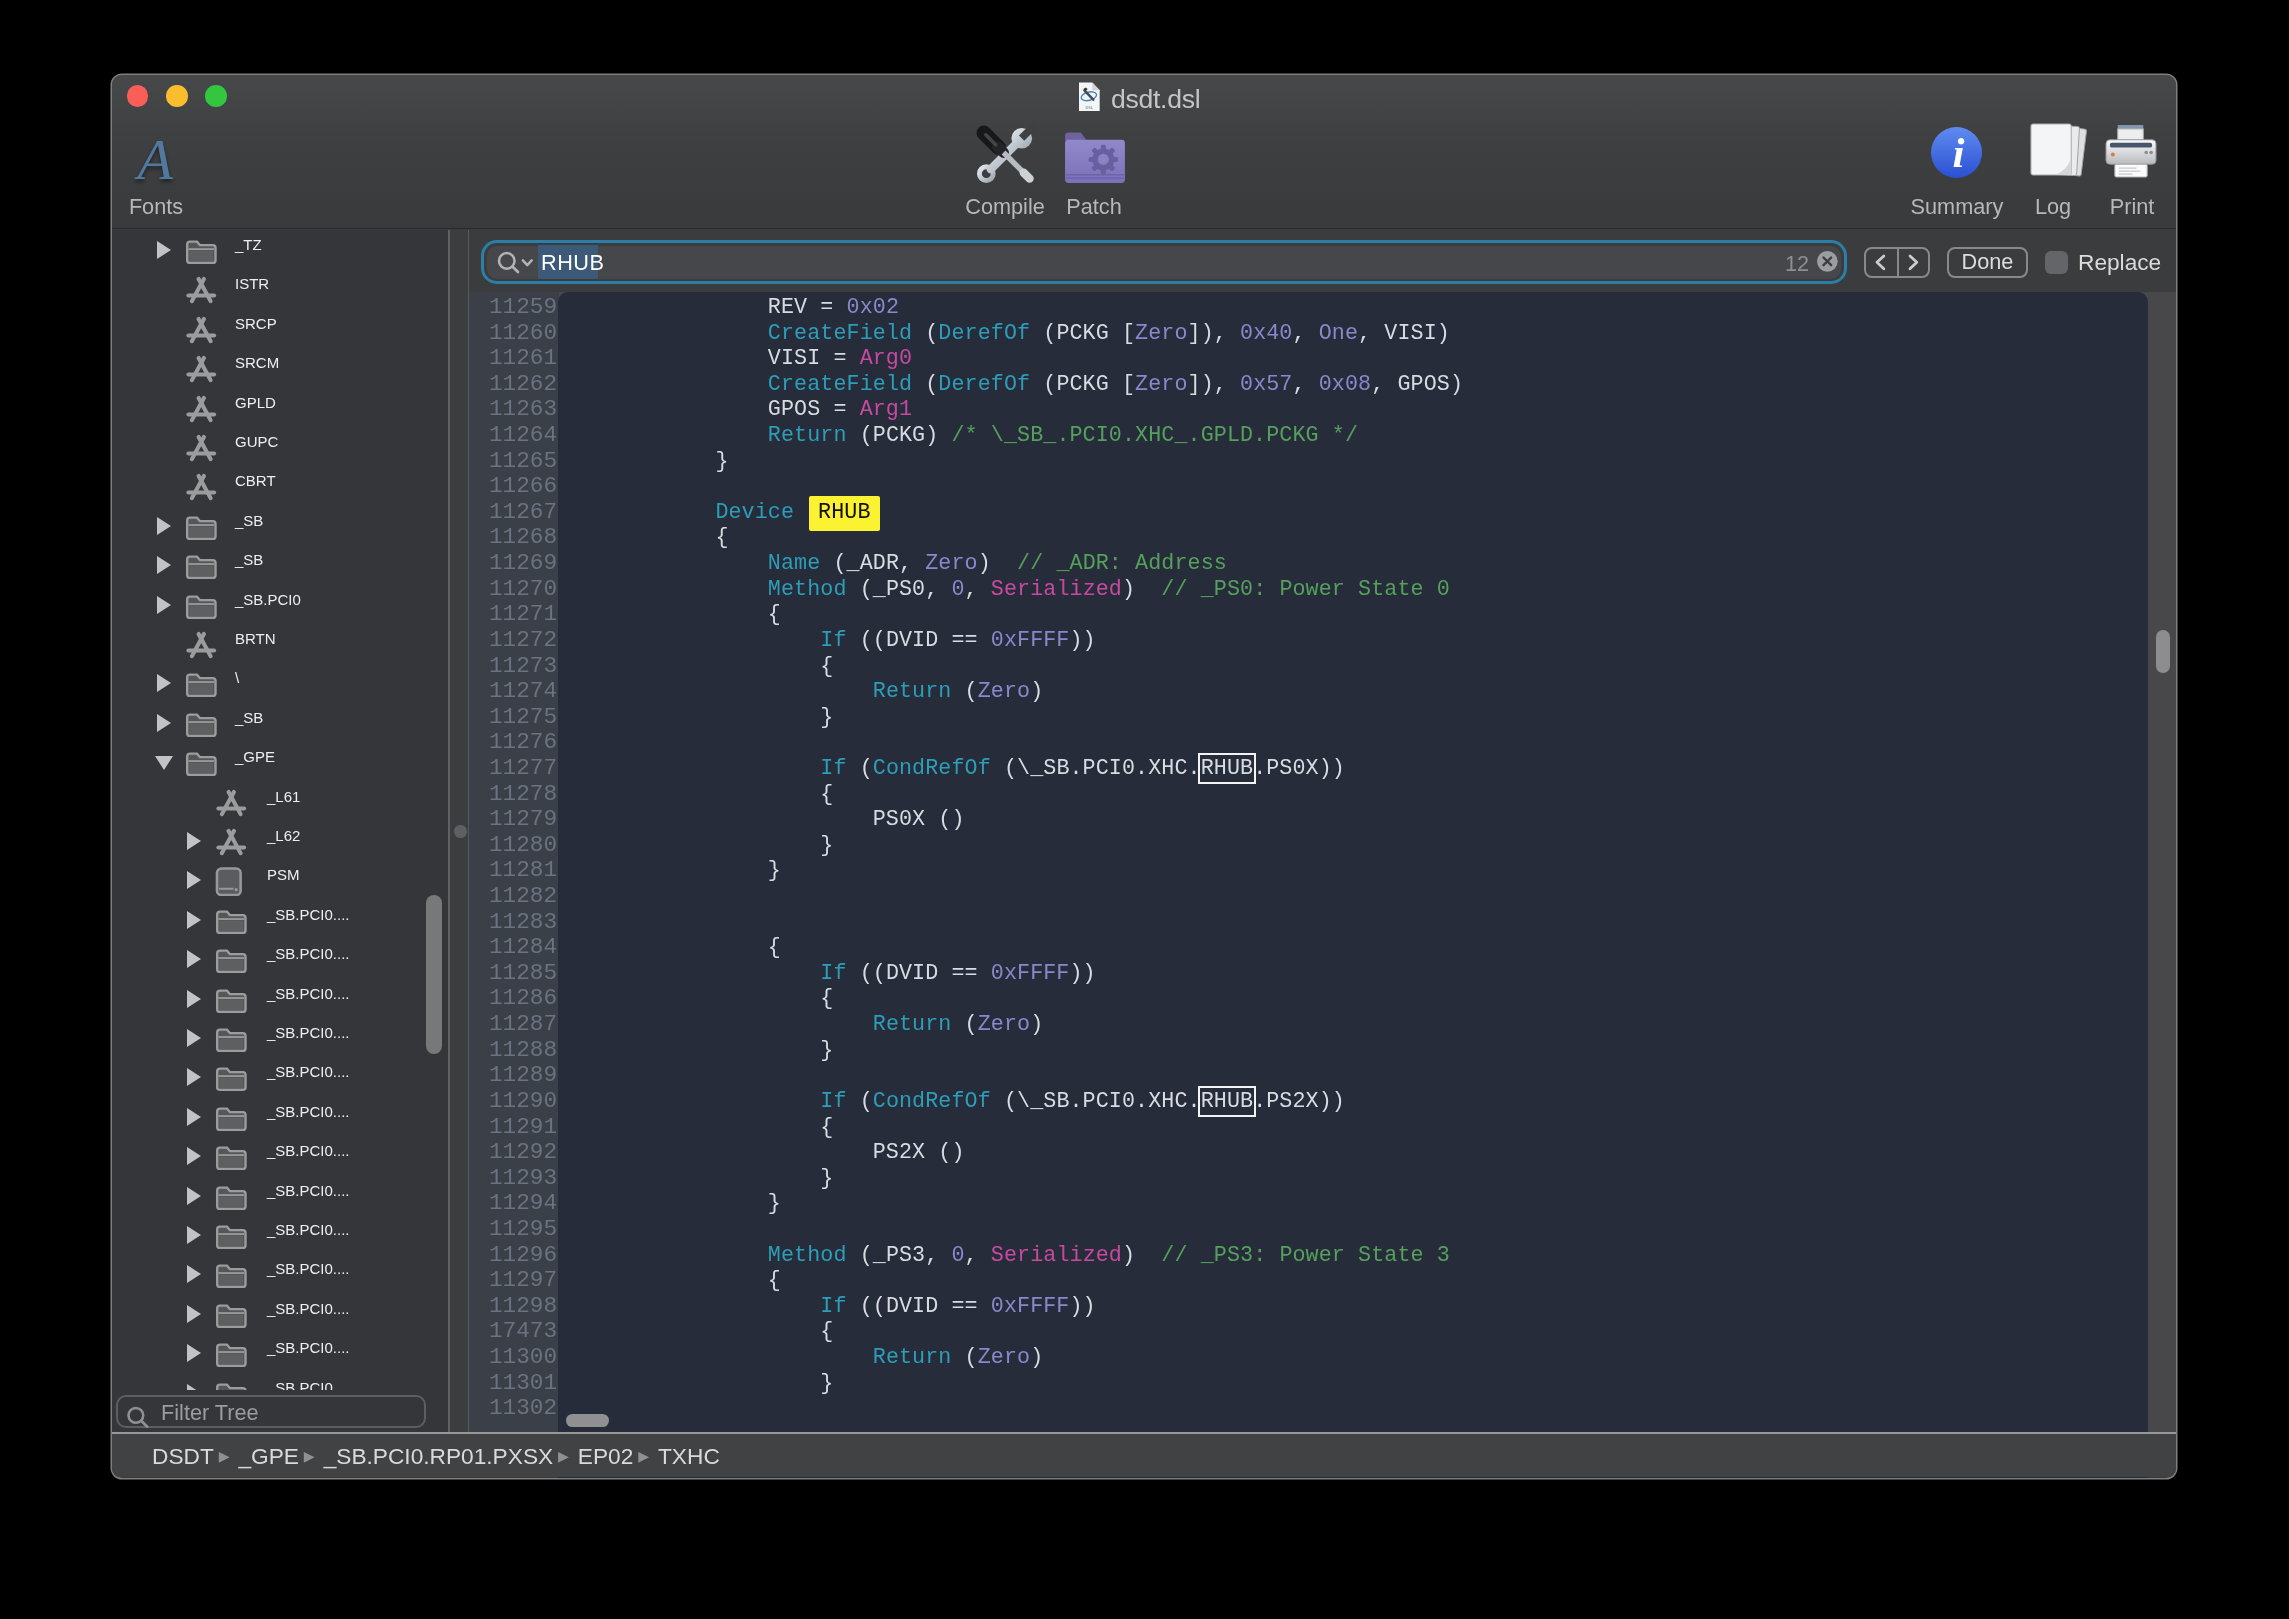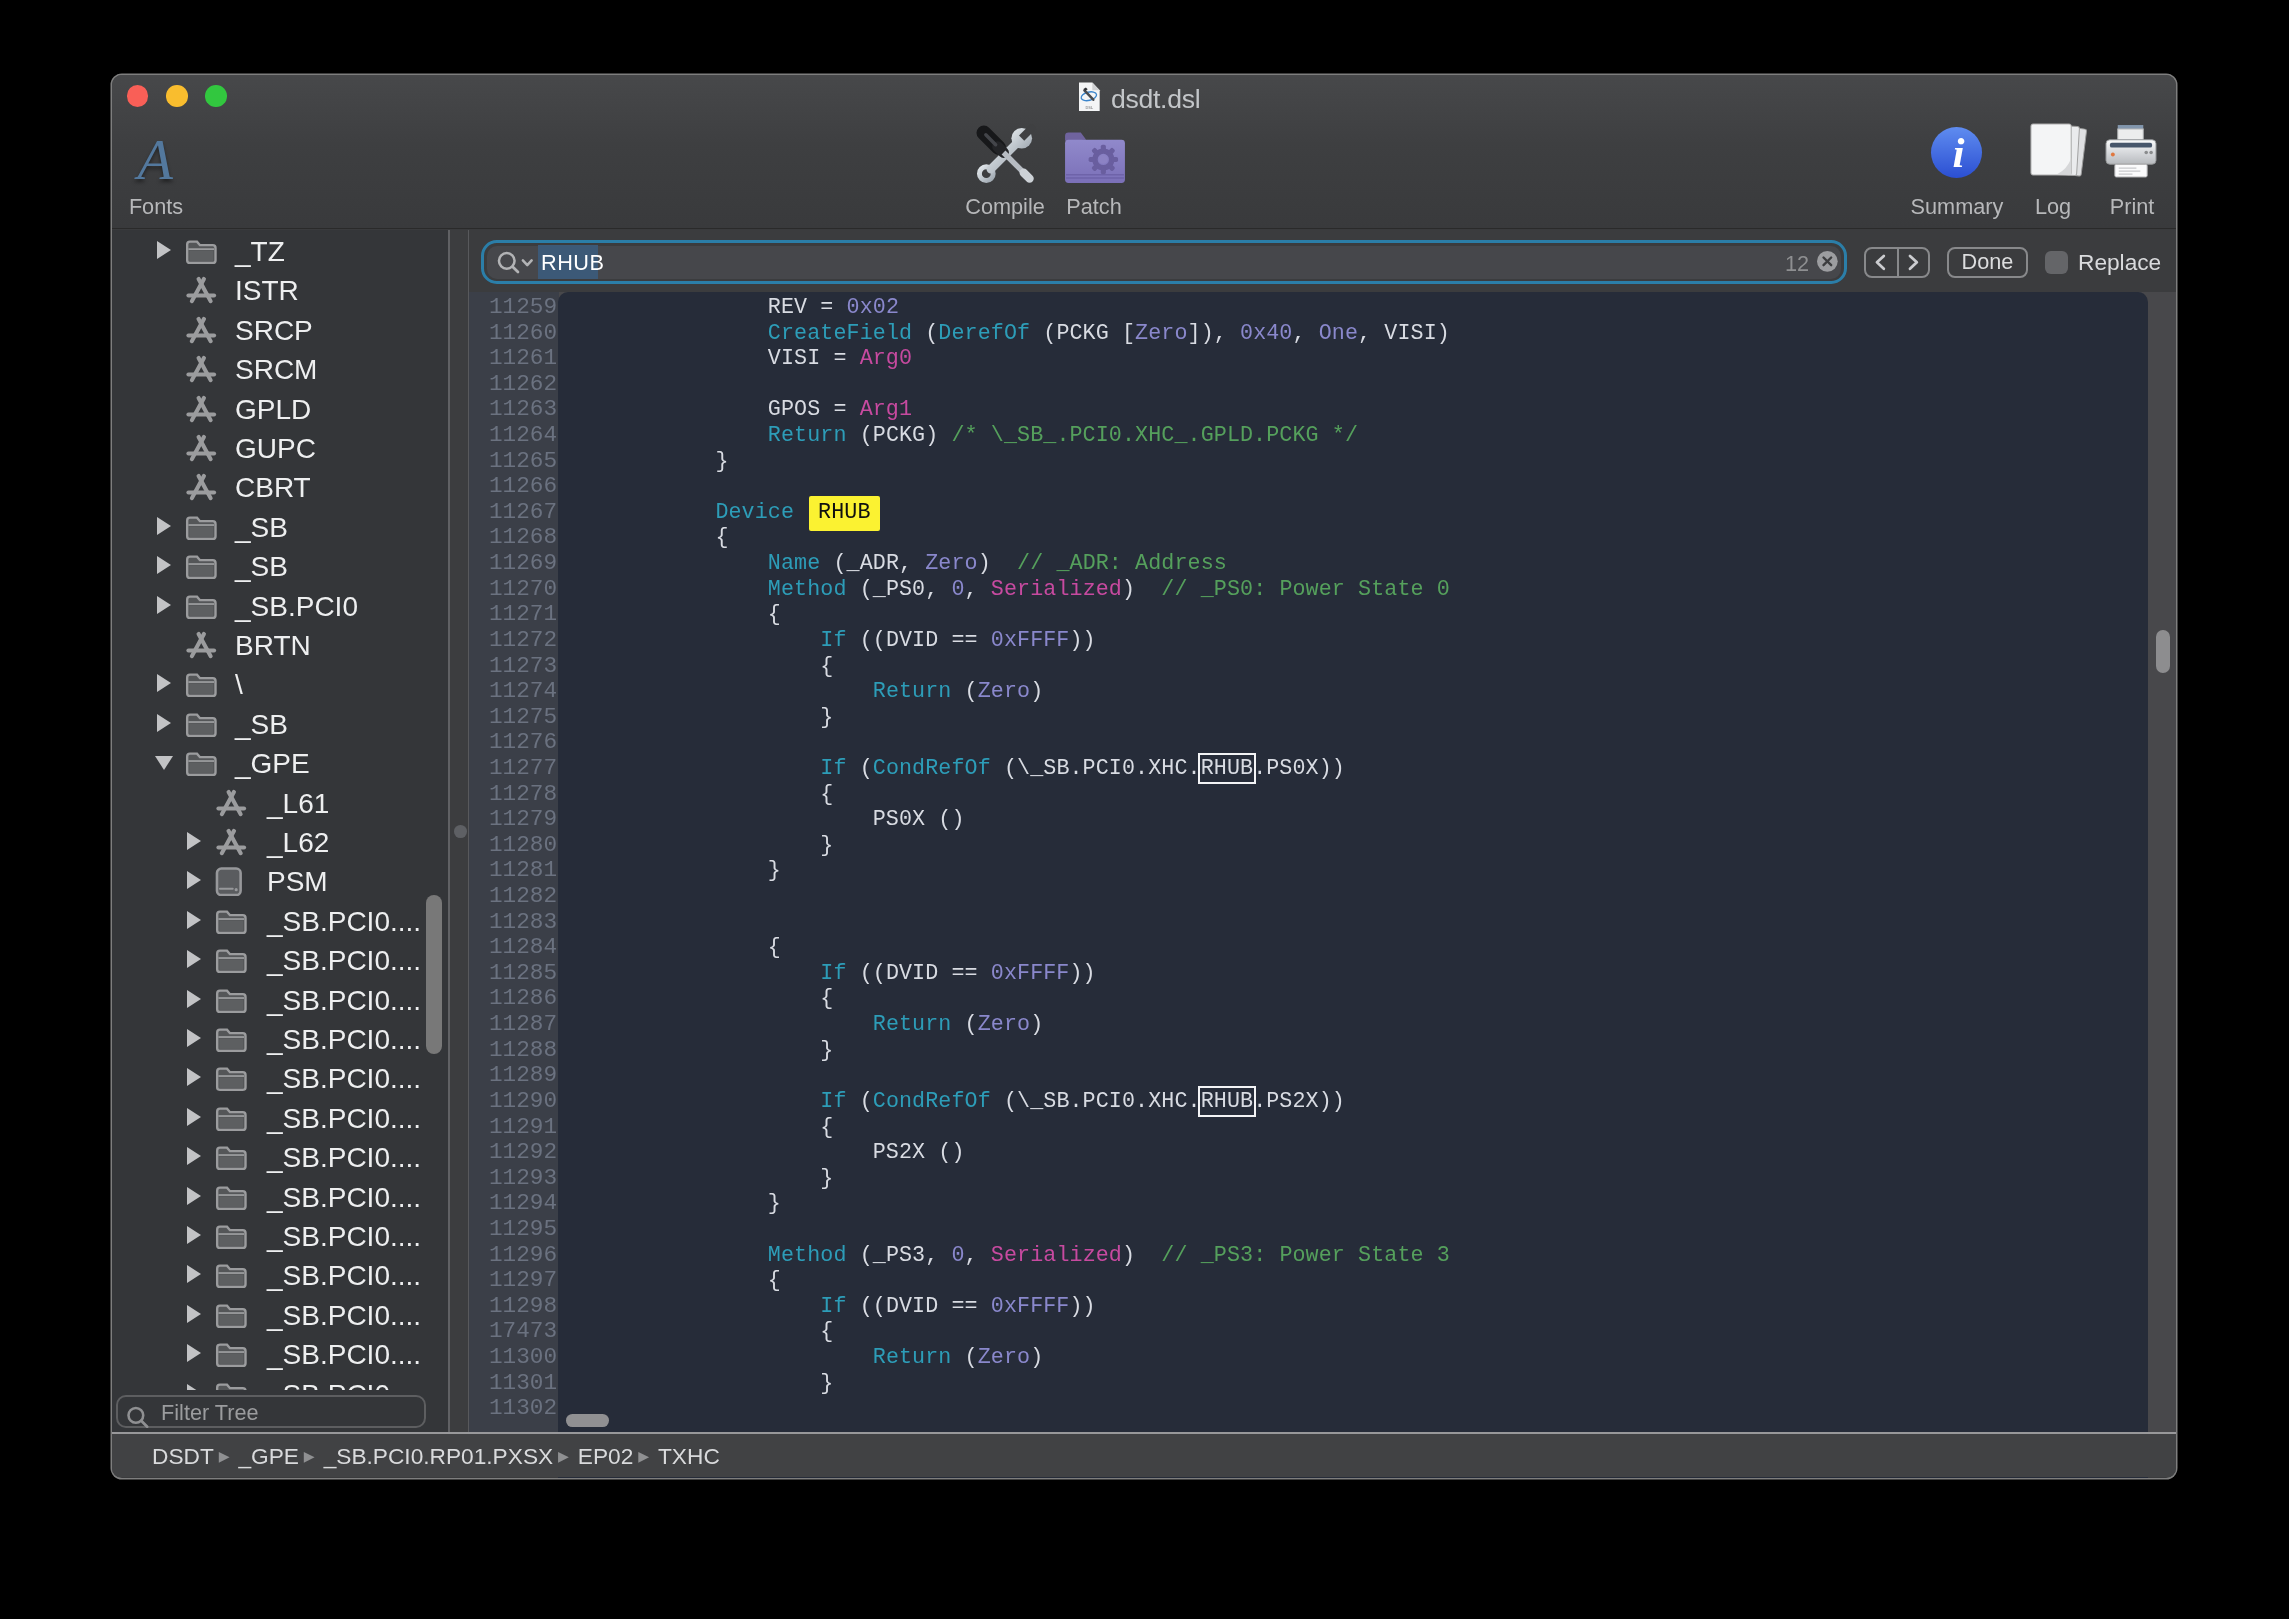--- a/index.html
+++ b/index.html
@@ -26,21 +26,21 @@
 #sidebar { position:absolute; left:0; top:155px; width:336px; height:1203px; background:#343639; }
 #treeclip { position:absolute; left:0; top:155px; width:336px; height:1160px; overflow:hidden; }
 #sidescrollthumb { position:absolute; left:314px; top:820px; width:15.8px; height:159px; background:#787878; border-radius:7.9px; }
 #sidedivider { position:absolute; left:336px; top:155px; width:2px; height:1203px; background:#606164; }
 #splitter { position:absolute; left:338px; top:155px; width:17.7px; height:1203px; background:#3c3d3f; }
 #splitdot { position:absolute; left:342px; top:750px; width:12.8px; height:12.8px; border-radius:50%; background:#5e6064; }
 .trow { position:absolute; height:39px; width:336px; }
 .tri { position:absolute; top:9.9px; width:0; height:0; border-top:9.9px solid transparent; border-bottom:9.9px solid transparent; border-left:14.8px solid #c2c3c5; }
 .trid { position:absolute; top:12.8px; width:0; height:0; border-left:9.9px solid transparent; border-right:9.9px solid transparent; border-top:14.8px solid #c2c3c5; }
 .tico { position:absolute; top:4.9px; }
-.ttxt { position:absolute; font-size:28px; color:#eeeff0; top:4.9px; }
+.ttxt { position:absolute; font-size:15px; color:#eeeff0; top:4.9px; }
 #filterbox { position:absolute; left:3.9px; top:1320px; width:310px; height:33px; border:2px solid #5d5e60; border-radius:9.9px; }
 #filtertxt { position:absolute; left:49px; top:1325px; font-size:21.7px; color:#9b9c9e; }
 
 #pane { position:absolute; left:356px; top:155px; width:1708px; height:1203px; background:#3b3c3e; border-left:1px solid #58595c; }
 #ring { position:absolute; left:369px; top:165px; width:1366px; height:44px; border:3.9px solid #2b7ea8; border-radius:15.8px; }
 #sfield { position:absolute; left:375px; top:171px; width:1354px; height:32.5px; background:#46474b; border-radius:9.9px; }
 #ssel { position:absolute; left:426px; top:170px; width:60px; height:34px; background:#3c5977; }
 #sseltxt { position:absolute; left:429px; top:175px; font-size:21.7px; color:#fff; letter-spacing:0.5px; }
 #scount { position:absolute; left:1638px; top:176px; width:59px; text-align:right; font-size:21.7px; color:#8e8f91; }
 
@@ -531,20 +531,21 @@
 <div class="ln" style="top:1002px">11298</div>
 <div class="ln" style="top:1027px">17473</div>
 <div class="ln" style="top:1053px">11300</div>
 <div class="ln" style="top:1079px">11301</div>
 <div class="ln" style="top:1104px">11302</div>
   </div>
   <div id="codebg">
 <div class="cl" style="top:3px">                REV = <i class="n">0x02</i></div>
 <div class="cl" style="top:28.6px">                <i class="k">CreateField</i> (<i class="k">DerefOf</i> (PCKG [<i class="n">Zero</i>]), <i class="n">0x40</i>, <i class="n">One</i>, VISI)</div>
 <div class="cl" style="top:54px">                VISI = <i class="a">Arg0</i></div>
+<div class="cl" style="top:80px">                <i class="k">CreateField</i> (<i class="k">DerefOf</i> (PCKG [<i class="n">Zero</i>]), <i class="n">0x57</i>, <i class="n">0x08</i>, GPOS)</div>
 <div class="cl" style="top:105px">                GPOS = <i class="a">Arg1</i></div>
 <div class="cl" style="top:131px">                <i class="k">Return</i> (PCKG) <i class="c">/* \_SB_.PCI0.XHC_.GPLD.PCKG */</i></div>
 <div class="cl" style="top:157px">            }</div>
 <div class="cl" style="top:208px">            <i class="k">Device</i> <i class="hl">RHUB</i></div>
 <div class="cl" style="top:233px">            {</div>
 <div class="cl" style="top:259px">                <i class="k">Name</i> (_ADR, <i class="n">Zero</i>)  <i class="c">// _ADR: Address</i></div>
 <div class="cl" style="top:285px">                <i class="k">Method</i> (_PS0, <i class="n">0</i>, <i class="a">Serialized</i>)  <i class="c">// _PS0: Power State 0</i></div>
 <div class="cl" style="top:310px">                {</div>
 <div class="cl" style="top:336px">                    <i class="k">If</i> ((DVID == <i class="n">0xFFFF</i>))</div>
 <div class="cl" style="top:362px">                    {</div>

